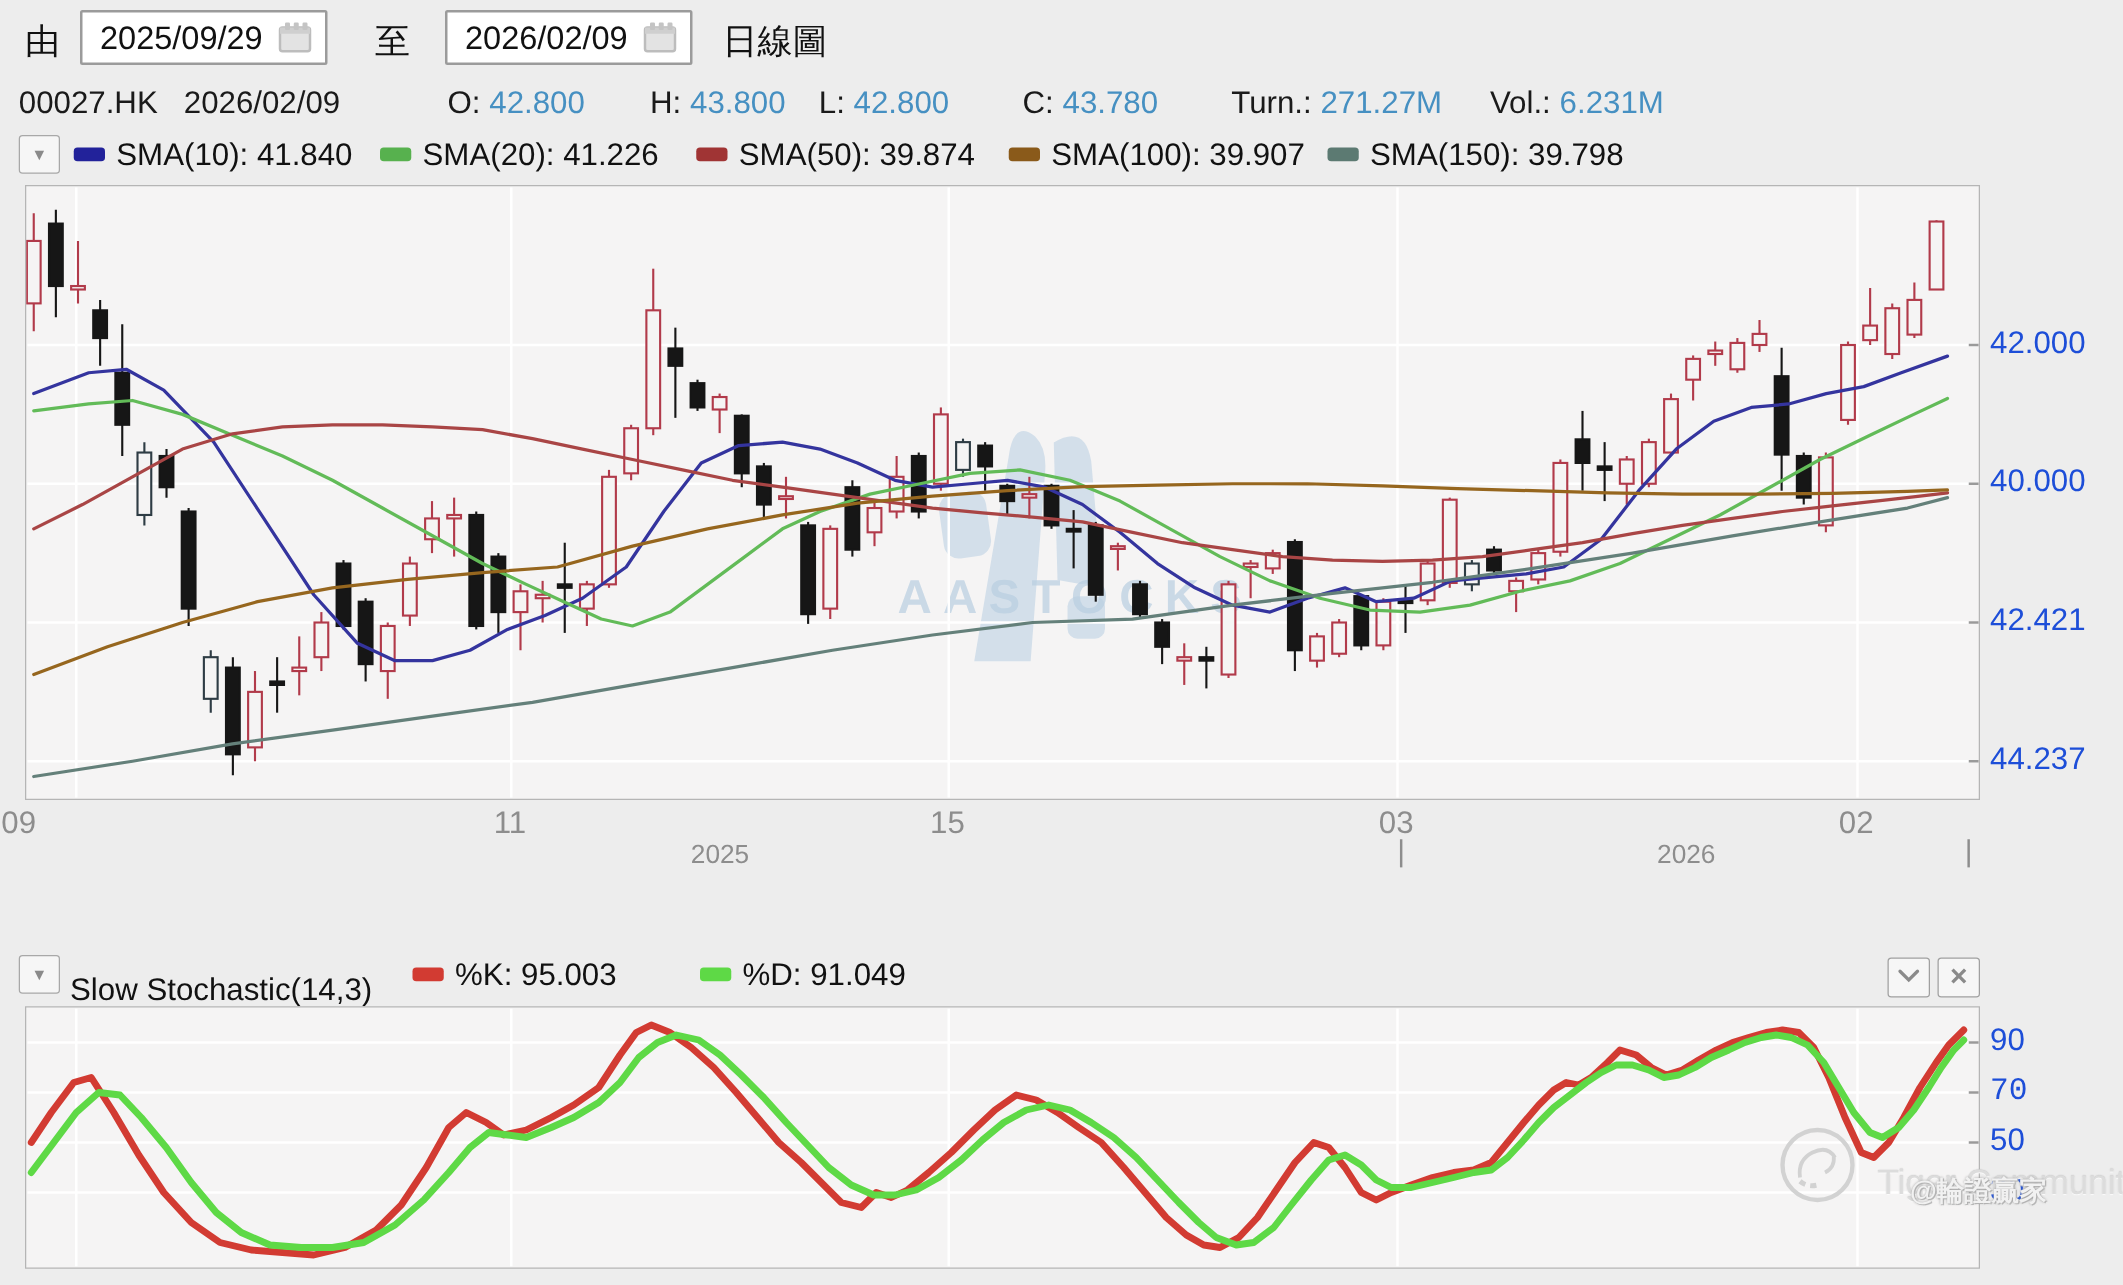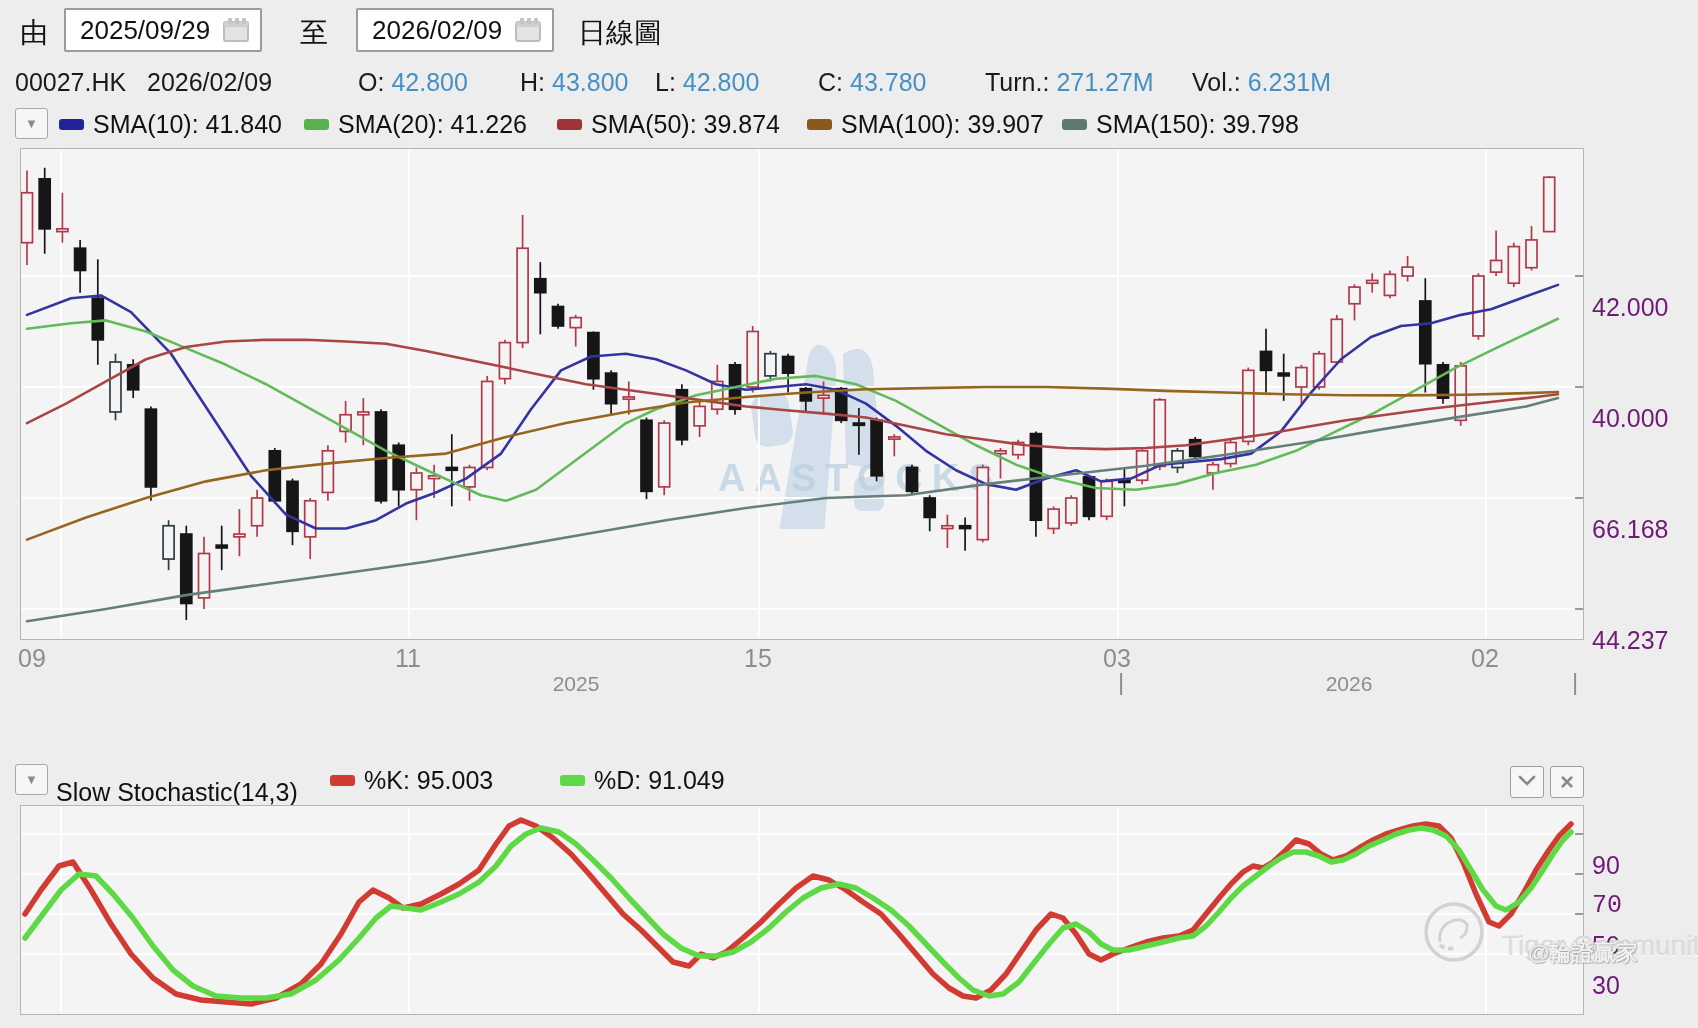--- a/index.html
+++ b/index.html
@@ -16,21 +16,21 @@
   .qfield .ql{color:#1a1a1a;}
   .qfield .qv{color:#4690c2;margin-left:7px;}
   .legend-row{position:absolute;top:108px;left:0;width:100%;height:38px;}
   .mini-btn{position:absolute;width:33px;height:31px;background:#f6f6f6;border:1.5px solid #a8a8a8;border-radius:3px;color:#8a8a8a;font-size:13px;line-height:28px;text-align:center;padding:0;cursor:pointer;}
   .legend-item{position:absolute;top:2px;white-space:nowrap;font-size:25px;color:#111;}
   .swatch{display:inline-block;width:25px;height:11px;border-radius:3px;margin-right:9px;vertical-align:middle;position:relative;top:-2px;}
   .panel{position:absolute;background:#f5f4f4;border:1px solid #b5b5b5;box-sizing:border-box;}
   .main-panel{left:20px;top:148px;width:1564px;height:492px;}
   .stoch-panel{left:20px;top:805px;width:1564px;height:210px;}
   .panel svg{position:absolute;left:0;top:0;z-index:2;}
-  .axis-label{position:absolute;left:1592px;font-size:25px;color:#701a75;white-space:nowrap;margin-top:33px;}
+  .axis-label{position:absolute;left:1592px;font-size:25px;color:#1d4ed8;white-space:nowrap;}
   .month-label{position:absolute;top:644px;font-size:25px;color:#8d8d8d;transform:translateX(-50%);}
   .year-label{position:absolute;top:672px;font-size:21px;color:#8d8d8d;transform:translateX(-50%);}
   .year-tick{position:absolute;top:668px;font-size:24px;color:#8d8d8d;transform:translateX(-50%);}
   .stoch-header{position:absolute;top:762px;left:0;width:100%;height:40px;font-size:25px;color:#111;}
   .stoch-header .title{position:absolute;left:56px;top:16px;}
   .stoch-header .kv{position:absolute;top:4px;white-space:nowrap;}
   .sq-btn{position:absolute;top:4px;width:34px;height:32px;background:#f6f6f6;border:1.5px solid #a0a0a0;border-radius:3px;color:#8a8a8a;text-align:center;padding:0;cursor:pointer;}
   .aastocks-wm{position:absolute;z-index:1;pointer-events:none;}
   .aastocks-wm .wm-text{position:absolute;left:60px;top:158px;font-size:38px;font-weight:bold;letter-spacing:9px;color:#c0d3e3;opacity:.8;}
   .tiger-wm{position:absolute;left:1420px;top:898px;z-index:5;pointer-events:none;}
@@ -282,25 +282,25 @@
         <polyline points="6,165.85000000000014 50,149.19999999999993 80,146.42500000000007 110,163.07499999999993 150,204.69999999999993 190,265.75 230,326.80000000000007 265,365.64999999999986 295,379.52499999999986 325,379.52499999999986 355,371.19999999999993 385,354.55000000000007 415,343.44999999999993 445,329.57499999999993 480,304.60000000000014 510,260.19999999999993 540,221.35000000000014 570,207.47500000000014 605,204.69999999999993 635,210.25 665,221.35000000000014 695,235.22500000000014 725,240.77499999999986 755,238 785,235.22500000000014 815,240.77499999999986 845,254.64999999999986 875,276.85000000000014 905,301.82499999999993 935,321.25 965,335.125 995,340.67500000000007 1025,329.57499999999993 1055,321.25 1080,332.35000000000014 1110,329.57499999999993 1140,315.69999999999993 1170,312.92500000000007 1200,310.14999999999986 1230,304.60000000000014 1260,282.39999999999986 1290,243.55000000000007 1320,210.25 1350,188.05000000000007 1380,176.94999999999993 1410,174.17500000000007 1440,165.85000000000014 1470,160.30000000000007 1500,149.19999999999993 1537,135.87999999999982" fill="none" stroke="#34349e" stroke-width="2.6" stroke-linejoin="round" stroke-linecap="round"></polyline>
         <polyline points="6,179.72500000000014 50,174.17500000000007 85,171.39999999999986 125,182.5 165,199.14999999999986 205,215.80000000000007 245,235.22500000000014 285,257.42500000000007 325,279.625 365,301.82499999999993 400,318.47500000000014 430,332.35000000000014 460,346.22500000000014 485,351.77499999999986 515,340.67500000000007 545,318.47500000000014 575,296.27499999999986 605,274.07499999999993 635,260.19999999999993 675,246.32499999999993 715,238 755,229.67500000000007 795,226.89999999999986 835,235.22500000000014 875,251.875 915,274.07499999999993 955,296.27499999999986 995,315.69999999999993 1035,329.57499999999993 1075,339.01 1115,340.67500000000007 1155,335.125 1195,324.02499999999986 1235,315.69999999999993 1275,301.82499999999993 1315,282.39999999999986 1355,262.97500000000014 1395,240.77499999999986 1435,218.57499999999993 1475,199.14999999999986 1510,182.5 1537,169.73500000000018" fill="none" stroke="#62bb58" stroke-width="2.6" stroke-linejoin="round" stroke-linecap="round"></polyline>
         <polyline points="6,274.07499999999993 45,254.64999999999986 85,232.44999999999993 125,210.25 165,198.04000000000008 205,192.49 245,190.82499999999993 285,190.82499999999993 325,192.49 365,194.70999999999992 405,201.92500000000007 445,210.25 485,218.57499999999993 525,226.89999999999986 565,235.22500000000014 605,240.77499999999986 645,246.32499999999993 685,251.875 725,257.42500000000007 765,261.31000000000006 805,264.6399999999998 845,268.52499999999986 885,276.85000000000014 925,285.17500000000007 965,290.72500000000014 1005,296.27499999999986 1045,299.05000000000007 1085,300.15999999999985 1125,299.05000000000007 1165,296.27499999999986 1205,290.72500000000014 1245,285.17500000000007 1285,277.9599999999999 1325,271.30000000000007 1365,265.75 1405,260.19999999999993 1445,255.76 1485,251.3200000000001 1515,247.99 1537,245.21500000000015" fill="none" stroke="#a94545" stroke-width="2.6" stroke-linejoin="round" stroke-linecap="round"></polyline>
         <polyline points="6,390.625 65,368.42500000000007 125,349 185,332.35000000000014 245,321.25 305,314.59000000000015 365,309.0400000000001 425,304.60000000000014 485,287.94999999999993 545,274.07499999999993 605,262.97500000000014 665,253.54000000000008 725,247.99 785,243.55000000000007 845,240.21999999999997 905,239.11000000000018 965,238 1025,238 1085,239.66500000000008 1145,241.885 1205,243.55000000000007 1265,245.21500000000015 1325,246.32499999999993 1385,246.32499999999993 1445,245.77000000000004 1505,244.10499999999996 1537,242.99500000000018" fill="none" stroke="#96661e" stroke-width="2.6" stroke-linejoin="round" stroke-linecap="round"></polyline>
         <polyline points="6,472.2099999999999 85,460 165,446.125 245,435.02499999999986 325,423.92500000000007 405,412.82499999999993 485,398.94999999999993 565,385.07499999999993 645,371.19999999999993 725,358.99 805,349 885,346.22500000000014 965,335.125 1045,325.68999999999994 1125,316.81000000000006 1205,305.7099999999999 1285,293.5 1365,279.625 1445,266.8600000000002 1505,257.42500000000007 1537,249.10000000000014" fill="none" stroke="#64807a" stroke-width="2.6" stroke-linejoin="round" stroke-linecap="round"></polyline>
       </svg>
   </div>
   <div id="price-axis">
       <div class="axis-label" style="top: 260px;">42.000</div>
       <div class="axis-label" style="top: 371px;">40.000</div>
-      <div class="axis-label" style="top: 482px;">66.168</div>
+      <div class="axis-label" style="top: 482px;">42.421</div>
       <div class="axis-label" style="top: 593px;">44.237</div>
     </div>
   <div id="time-axis">
-      <div class="month-label" style="left: 32px;">09</div>
+      <div class="month-label" style="left: 15px;">09</div>
       <div class="month-label" style="left: 408px;">11</div>
       <div class="month-label" style="left: 758px;">15</div>
       <div class="month-label" style="left: 1117px;">03</div>
       <div class="month-label" style="left: 1485px;">02</div>
       <div class="year-label" style="left: 576px;">2025</div>
       <div class="year-label" style="left: 1349px;">2026</div>
       <div class="year-tick" style="left: 1121px;">|</div>
       <div class="year-tick" style="left: 1575px;">|</div>
     </div>
 

